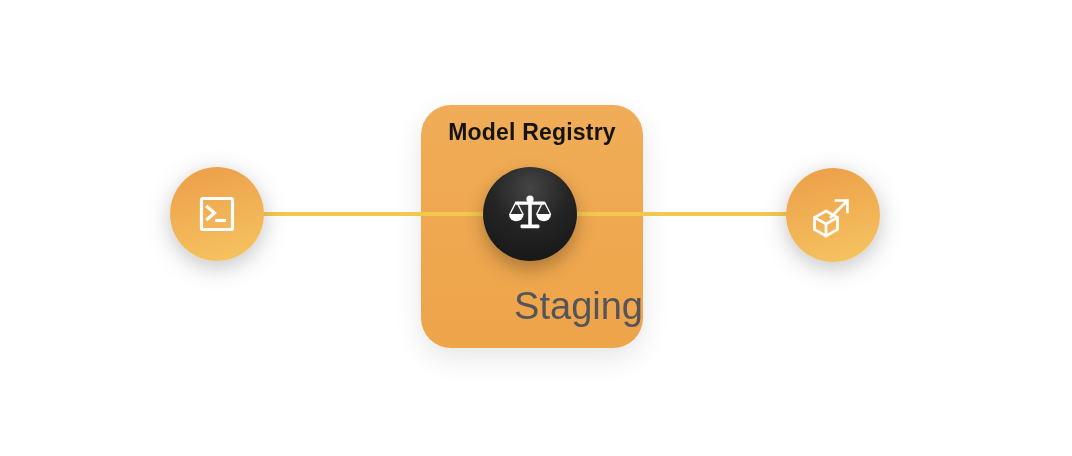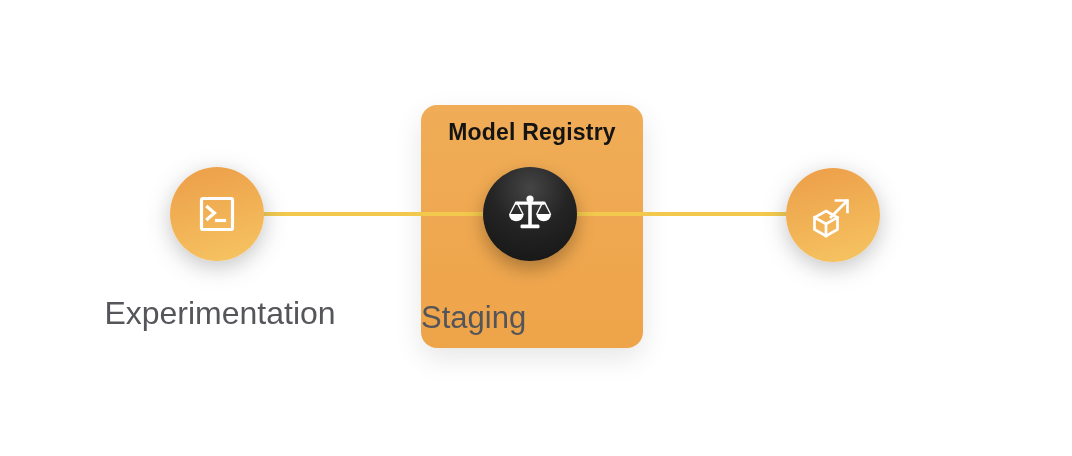--- a/index.html
+++ b/index.html
@@ -20,39 +20,39 @@
     width: 620px; height: 4px;
     background: #F2C94C;
     border-radius: 2px;
     z-index: 2;
   }
   
   .card {
     position: absolute;
     left: 421px; top: 105px;
     width: 222px; height: 243px;
-    border-radius: 16px;
+    border-radius: 30px;
     background: linear-gradient(180deg, #F0AC57 0%, #EEA449 100%);
     box-shadow: 0 10px 28px rgba(0,0,0,0.10);
     z-index: 1;
   }
   .card-title {
     position: absolute;
     left: 0; right: 0; top: 14px;
     text-align: center;
     font-size: 23px;
     font-weight: 600;
     color: #141414;
     letter-spacing: 0.2px;
   }
   .card-stage-label {
     position: absolute;
-    left: 0; right: 0; top: 195px;
-    text-align: left;
-    font-size: 31px;
+    left: 0; right: 0; top: 180px;
+    text-align: right;
+    font-size: 38px;
     font-weight: 400;
     color: #54555A;
   }
   
   .node {
     position: absolute;
     width: 94px; height: 94px;
     border-radius: 50%;
     display: flex;
     align-items: center;
@@ -128,16 +128,15 @@
       <svg width="50" height="50" viewBox="0 0 50 50" fill="none" stroke="#ffffff" stroke-width="2.7" stroke-linecap="square" stroke-linejoin="miter">
         <line x1="23" y1="27" x2="39" y2="11"></line>
         <polyline points="28,10.5 39.5,10.5 39.5,22" fill="none"></polyline>
         <polygon points="18,21 29.5,27.5 29.5,39.5 18,46 6.5,39.5 6.5,27.5" fill="none"></polygon>
         <polyline points="6.5,27.5 18,34 29.5,27.5" fill="none"></polyline>
         <line x1="18" y1="34" x2="18" y2="46"></line>
       </svg>
     </span>
   </div>
 
-  <div class="stage-label label-left">Experimentation</div>
 
 
 </div>
 
 </body></html>

